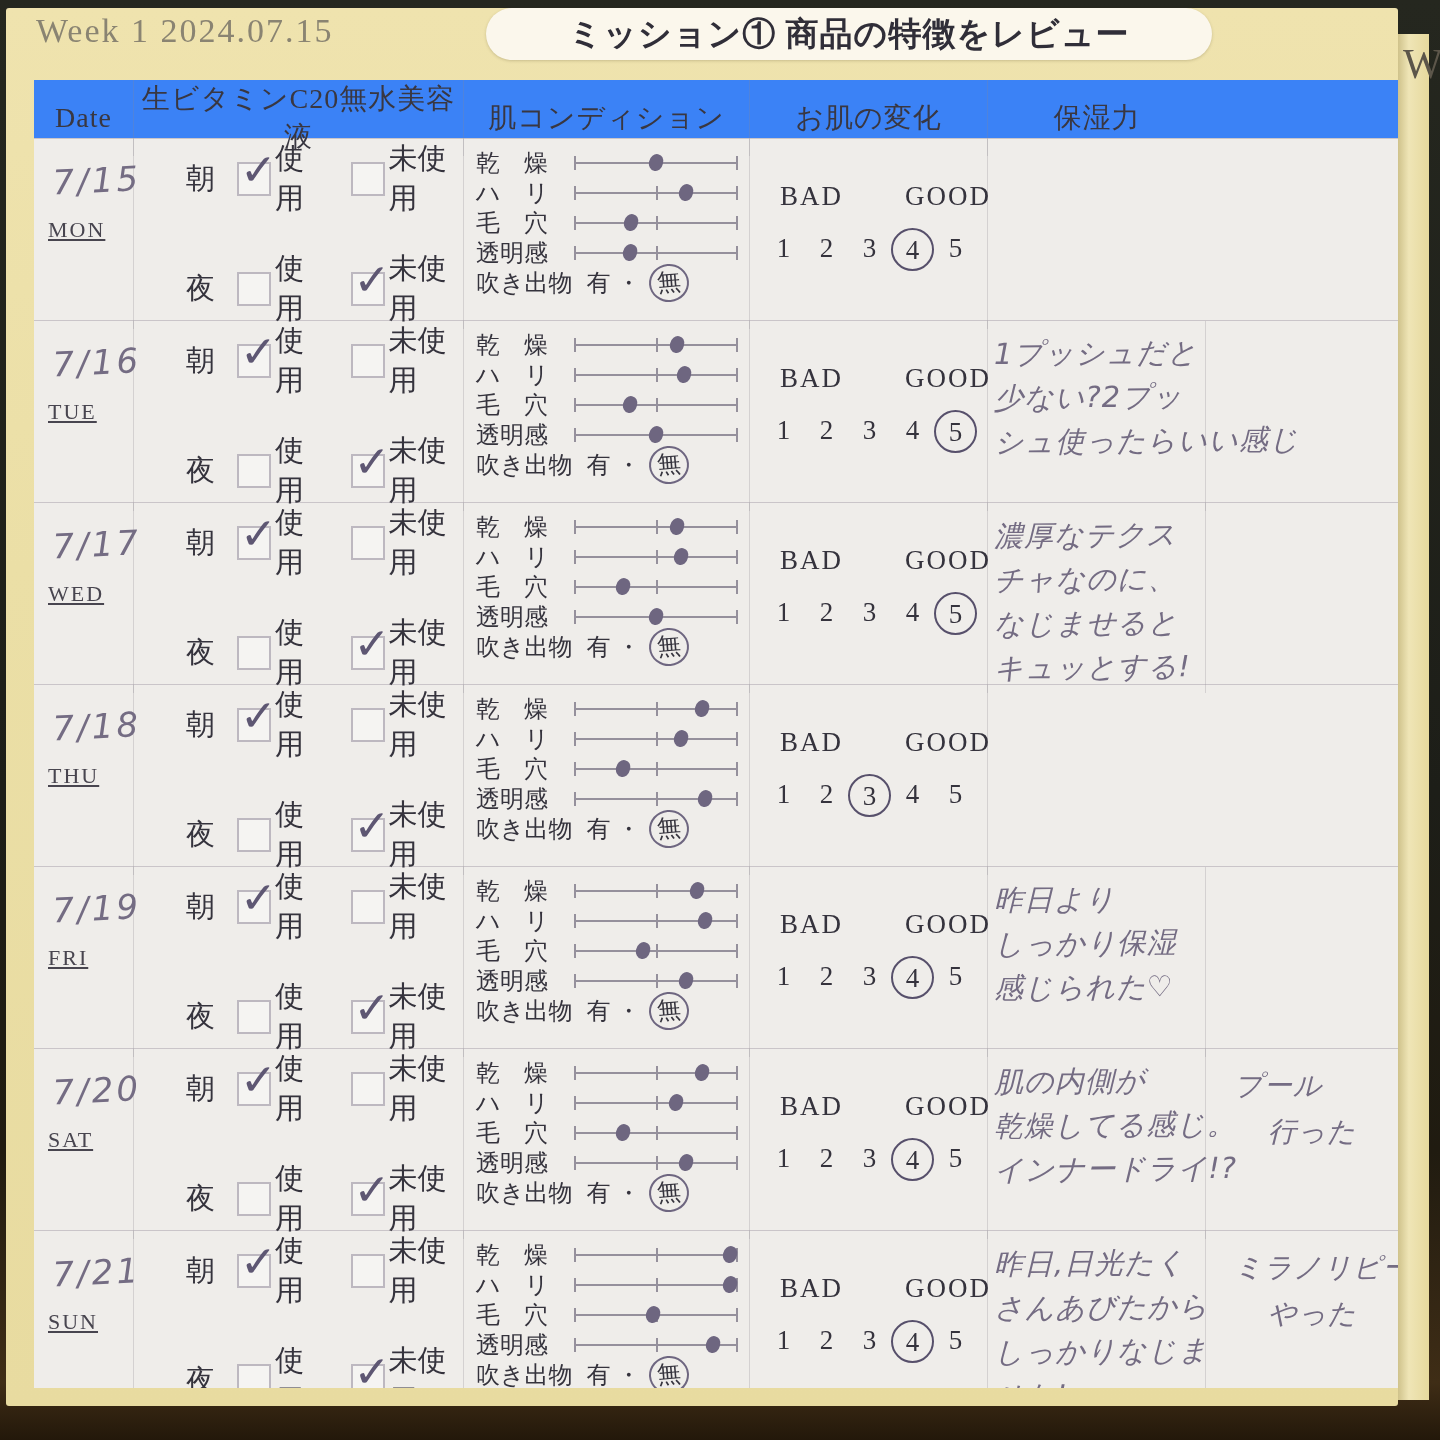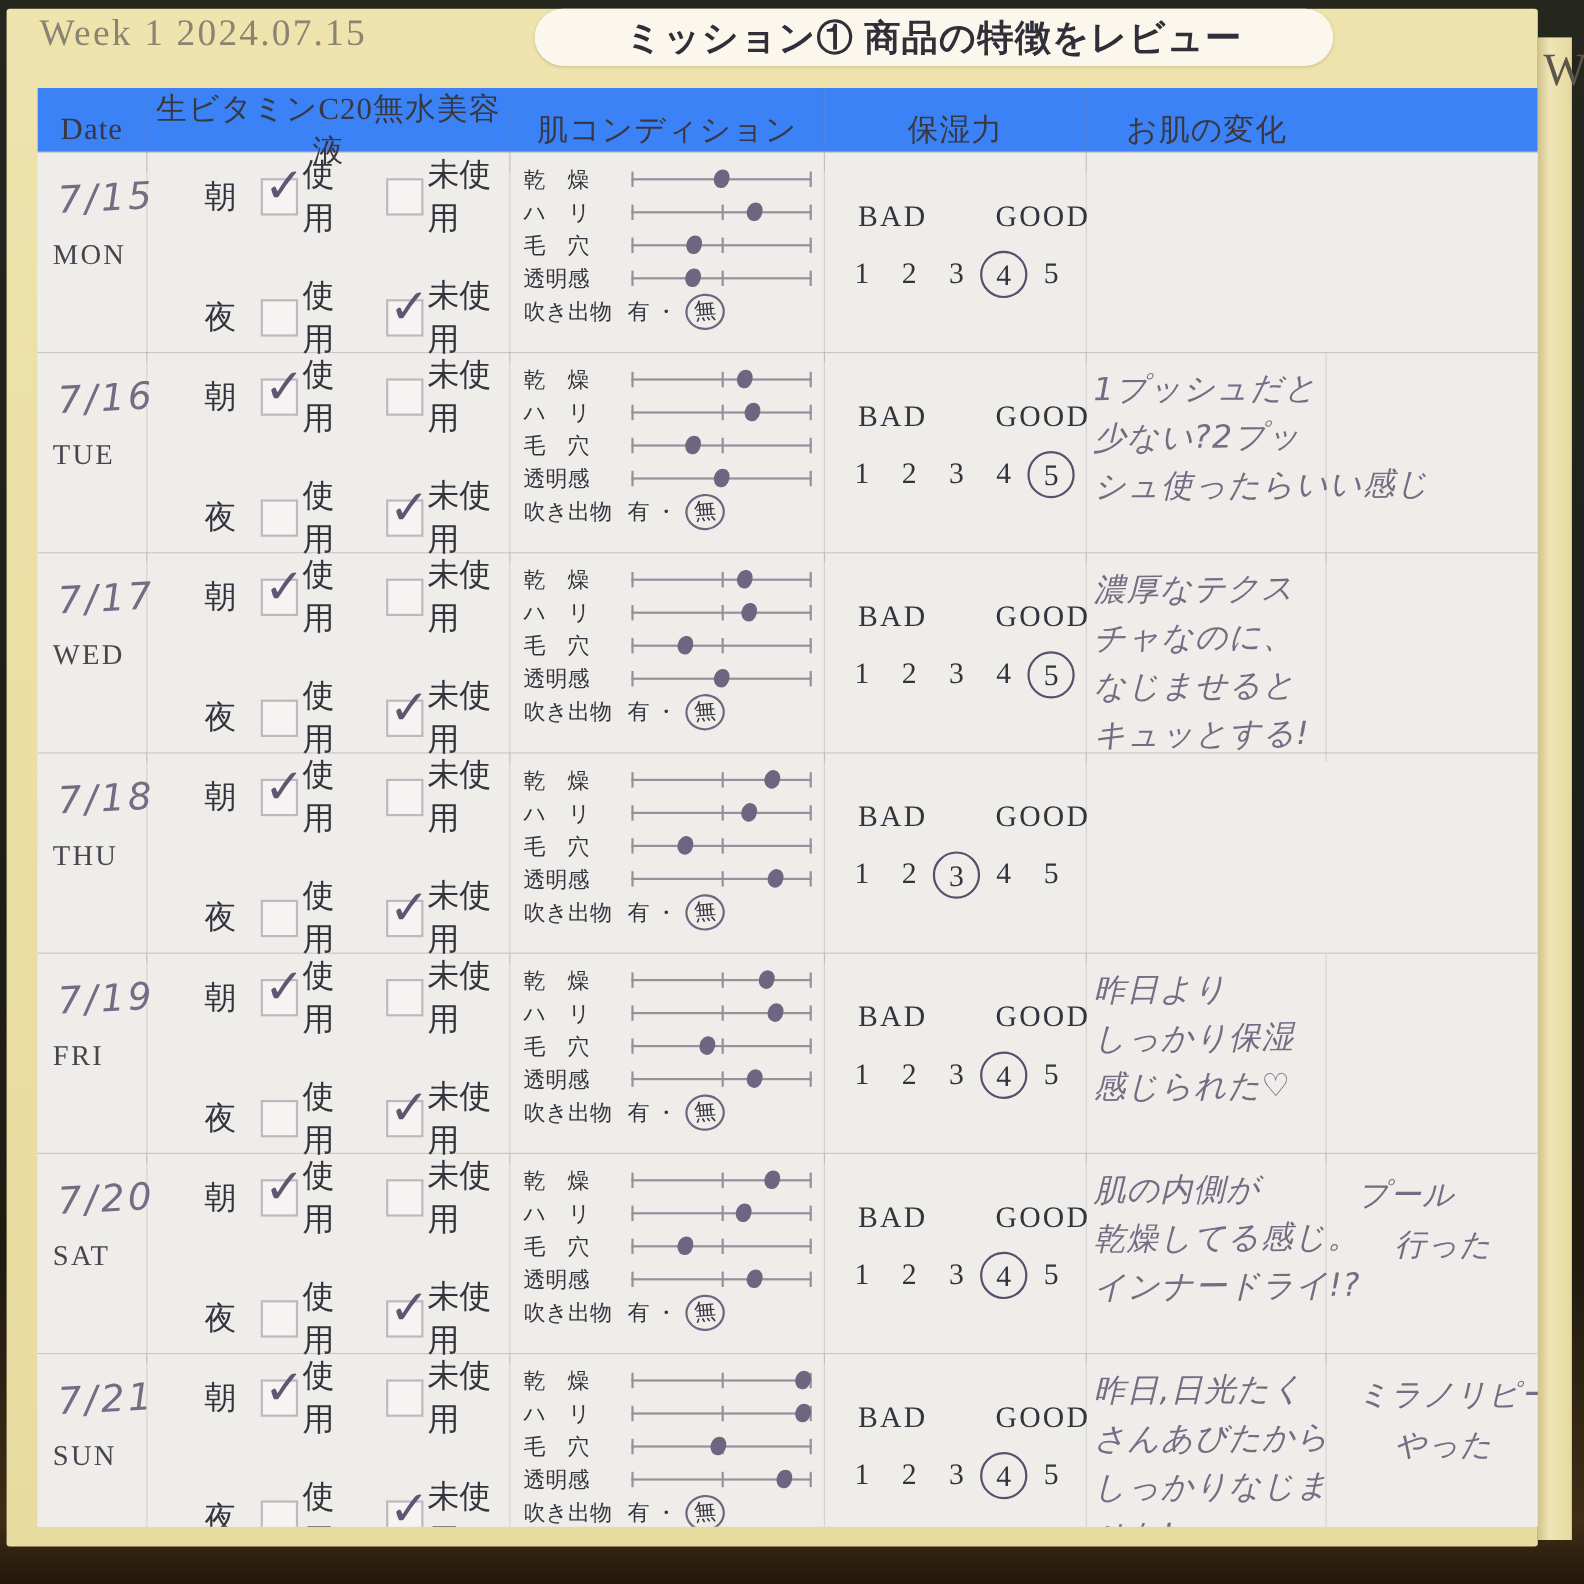--- a/index.html
+++ b/index.html
@@ -51,35 +51,35 @@
   .th { border-right:1px solid rgba(140,135,142,.25); height:100%;
         display:flex; align-items:center; justify-content:center; }
   .th:last-child { border-right:none; }
   .trow { height:182px; border-top:1.5px solid #cac5c9; }
   .cell { border-right:1px solid rgba(150,145,152,.30); position:relative; }
   .cell:last-child { border-right:none; }
   
   .hw { font-family:"DejaVu Sans",sans-serif; font-style:italic; color:#746c83; }
   
   .d-hw  { font-size:34px; padding:22px 0 0 18px; letter-spacing:3px; transform:rotate(-3deg); }
-  .d-day { font-size:26px; color:#48454f; padding:16px 0 0 14px; letter-spacing:2px; }
+  .d-day { font-size:22px; color:#48454f; padding:16px 0 0 14px; letter-spacing:2px;text-decoration:underline; }
   
   .c-usage { display:flex; flex-direction:column; justify-content:center; gap:30px; padding-left:52px; }
   .u-line { display:flex; align-items:center; font-size:29px; color:#35333d; }
   .u-time { margin-right:22px; }
   .cb { width:34px; height:34px; border:2px solid #bdb8c0; background:rgba(255,255,255,.4);
         position:relative; flex:0 0 auto; }
   .ck { position:absolute; left:1px; top:-16px; font-size:44px; line-height:44px;
         font-style:normal; color:#5e5773; font-family:"DejaVu Sans",sans-serif; }
   .u-lab { margin:0 26px 0 4px; }
   .u-lab:last-child { margin-right:0; }
   
   .c-cond { padding-top:9px; }
   .s-row { height:30px; display:flex; align-items:center; padding-left:12px;
-           font-size:20px; color:#35333d; }
+           font-size:24px; color:#35333d; }
   .s-lab { width:98px; flex:0 0 auto; }
   .track { position:relative; width:164px; height:2px; background:#95909c; flex:0 0 auto; }
   .tk { position:absolute; top:-6px; width:2px; height:14px; background:#95909c; }
   .tk.t0 { left:0; } .tk.t1 { left:50%; } .tk.t2 { right:0; }
   .dot { position:absolute; top:-8px; width:14px; height:17px; background:#6e6680;
          border-radius:55% 45% 50% 50%; transform:translateX(-50%) rotate(12deg); }
   .b-lab { margin-right:14px; }
   .b-opt { margin-right:8px; }
   .b-none { display:inline-block; border:2.5px solid #6e6680; border-radius:50%;
             padding:0 6px 2px 6px; transform:rotate(-5deg); color:#35333d; }
@@ -106,22 +106,22 @@
 <div class="w-peek">W</div>
 
 <div class="week-label">Week 1 2024.07.15</div>
 <div class="mission-pill">ミッション① 商品の特徴をレビュー</div>
 
 <div class="table">
   <div class="thead">
     <div class="th">Date</div>
     <div class="th">生ビタミンC20無水美容液</div>
     <div class="th">肌コンディション</div>
+    <div class="th">お肌の変化</div>
     <div class="th">保湿力</div>
-    <div class="th">お肌の変化</div>
   </div>
   <div id="tbody">
   <div class="trow">
     <div class="cell c-date">
       <div class="hw d-hw">7/15</div>
       <div class="d-day">MON</div>
     </div>
     <div class="cell c-usage">
           <div class="u-line">
             <span class="u-time">朝</span>

